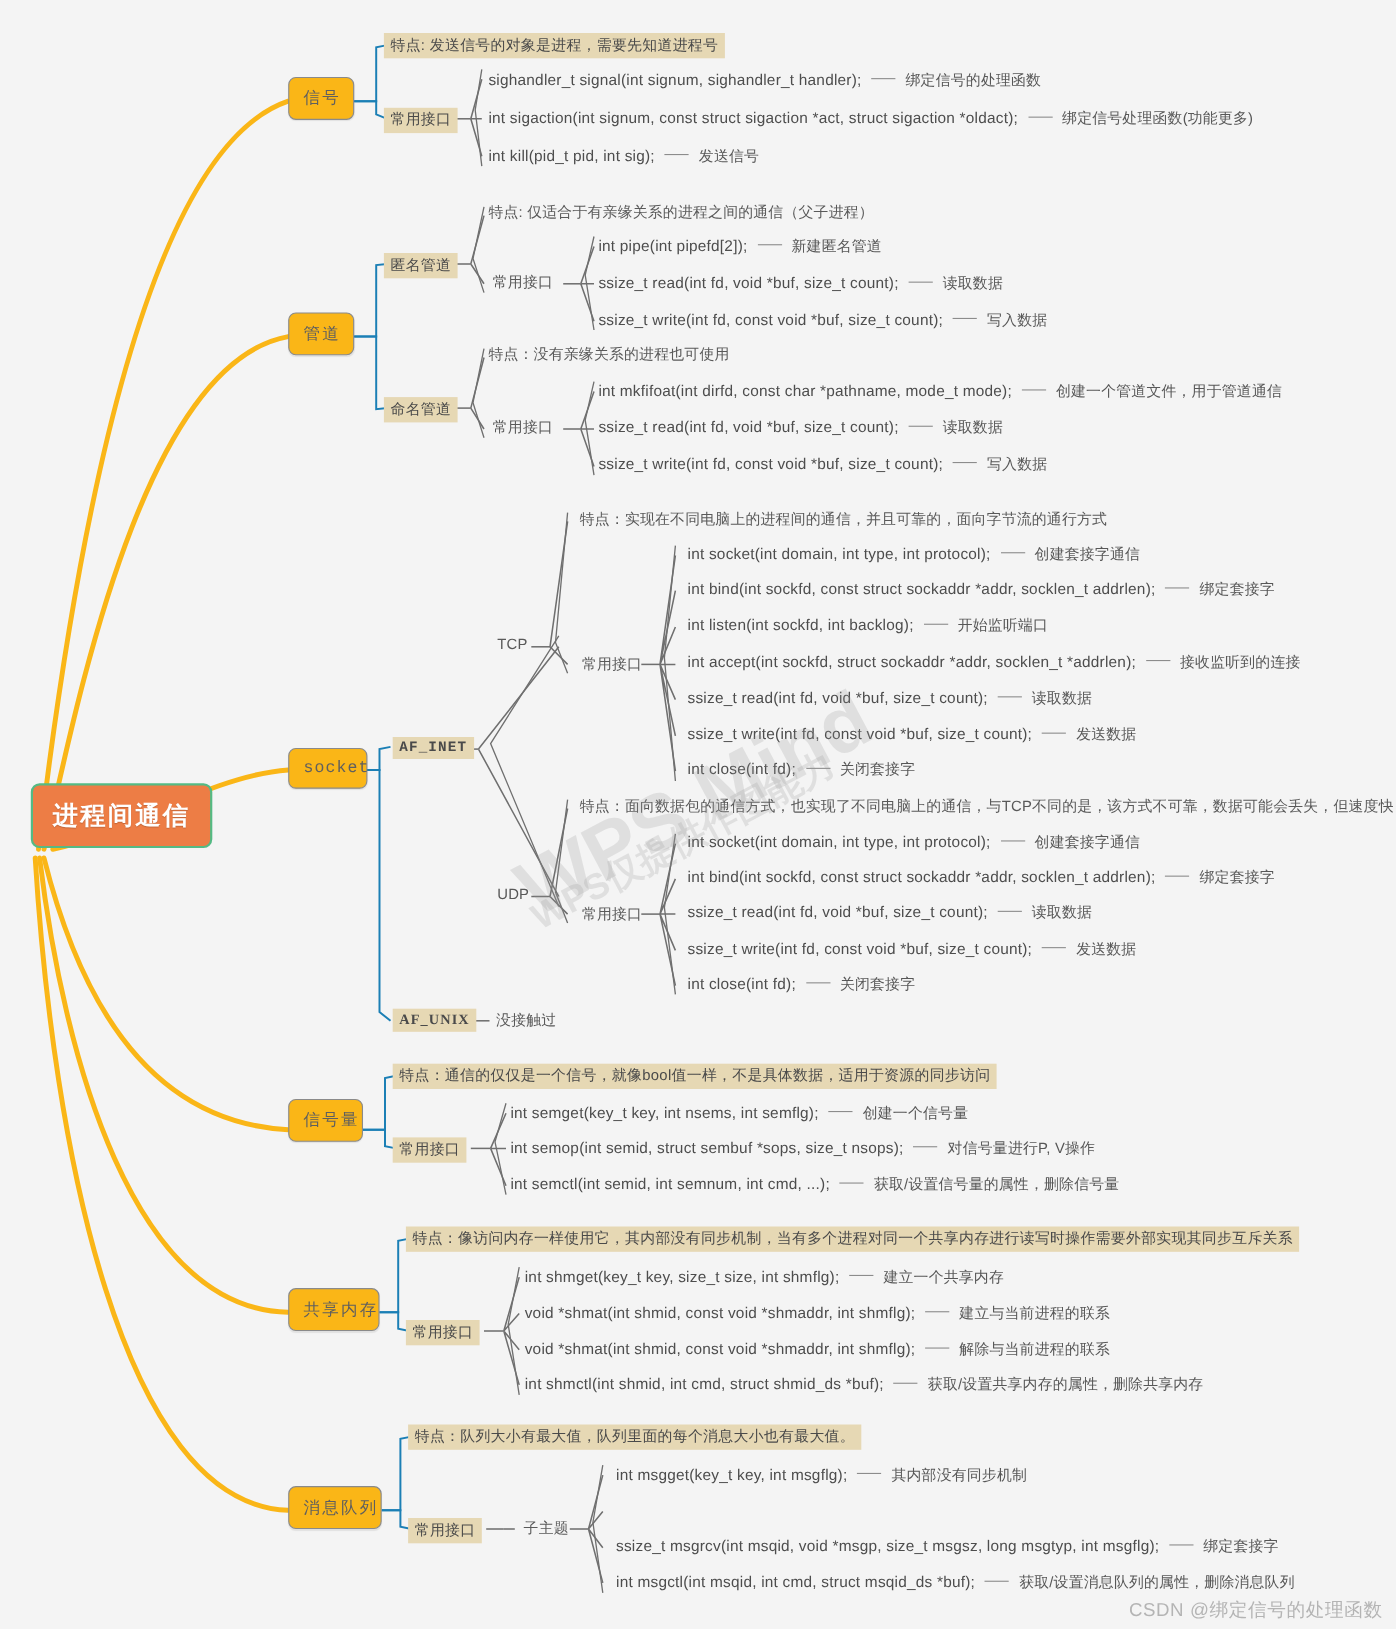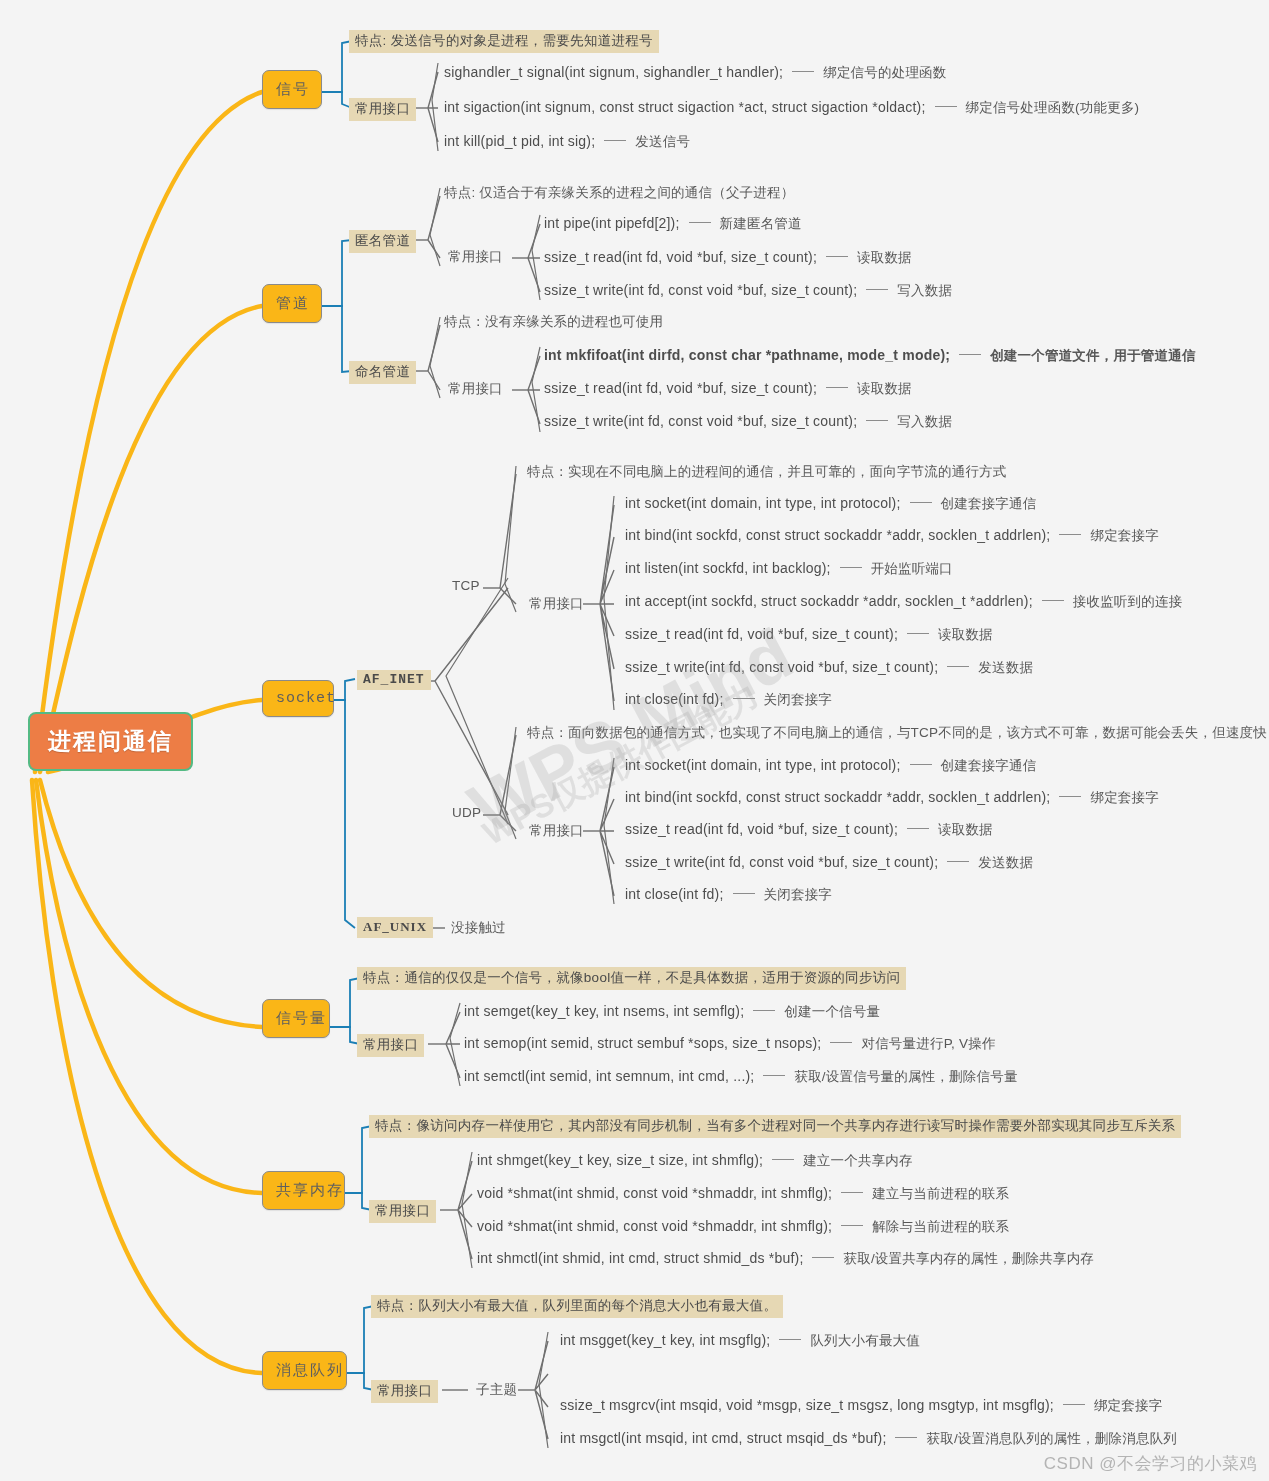--- a/index.html
+++ b/index.html
@@ -208,21 +208,21 @@
   </div>
   <div class="node plain" style="left:544px;top:282px;">
     <span class="sig">ssize_t write(int fd, const void *buf, size_t count);</span><span class="dash"></span><span class="note">写入数据</span>
   </div>
 
   <div class="node hl" style="left:349px;top:361px;">
     <span>命名管道</span>
   </div>
   <div class="node plain" style="left:444px;top:313px;">特点：没有亲缘关系的进程也可使用</div>
   <div class="node plain" style="left:448px;top:380px;">常用接口</div>
-  <div class="node plain" style="left:544px;top:347px;font-weight:bold;">
+  <div class="node plain" style="left:544px;top:347px;">
     <span class="sig">int mkfifoat(int dirfd, const char *pathname, mode_t mode);</span><span class="dash"></span><span class="note">创建一个管道文件，用于管道通信</span>
   </div>
   <div class="node plain" style="left:544px;top:380px;">
     <span class="sig">ssize_t read(int fd, void *buf, size_t count);</span><span class="dash"></span><span class="note">读取数据</span>
   </div>
   <div class="node plain" style="left:544px;top:413px;">
     <span class="sig">ssize_t write(int fd, const void *buf, size_t count);</span><span class="dash"></span><span class="note">写入数据</span>
   </div>
 
   <div class="node lv1 mono" style="left:262px;top:680px;width:72px;">
@@ -319,26 +319,26 @@
     <span class="sig">int shmctl(int shmid, int cmd, struct shmid_ds *buf);</span><span class="dash"></span><span class="note">获取/设置共享内存的属性，删除共享内存</span>
   </div>
 
   <div class="node lv1" style="left:262px;top:1351px;width:85px;">
     <span>消息队列</span>
   </div>
   <div class="node hl" style="left:371px;top:1295px;">特点：队列大小有最大值，队列里面的每个消息大小也有最大值。</div>
   <div class="node hl" style="left:371px;top:1380px;">常用接口</div>
   <div class="node plain" style="left:476px;top:1381px;">子主题</div>
   <div class="node plain" style="left:560px;top:1332px;">
-    <span class="sig">int msgget(key_t key, int msgflg);</span><span class="dash"></span><span class="note">队列大小有最大值</span>
+    <span class="sig">int msgget(key_t key, int msgflg);</span><span class="dash"></span><span class="note">其内部没有同步机制</span>
   </div>
   <div class="node plain" style="left:560px;top:1397px;">
     <span class="sig">ssize_t msgrcv(int msqid, void *msgp, size_t msgsz, long msgtyp, int msgflg);</span><span class="dash"></span><span class="note">绑定套接字</span>
   </div>
   <div class="node plain" style="left:560px;top:1430px;">
     <span class="sig">int msgctl(int msqid, int cmd, struct msqid_ds *buf);</span><span class="dash"></span><span class="note">获取/设置消息队列的属性，删除消息队列</span>
   </div>
 
   <div class="wm wm1">WPS Mind</div>
   <div class="wm wm2">WPS仅提供作图能力</div>
-  <div class="credit">CSDN @不会学习的小菜鸡</div>
+  <div class="credit">CSDN @绑定信号的处理函数</div>
 
 </div>
 
 </body></html>

